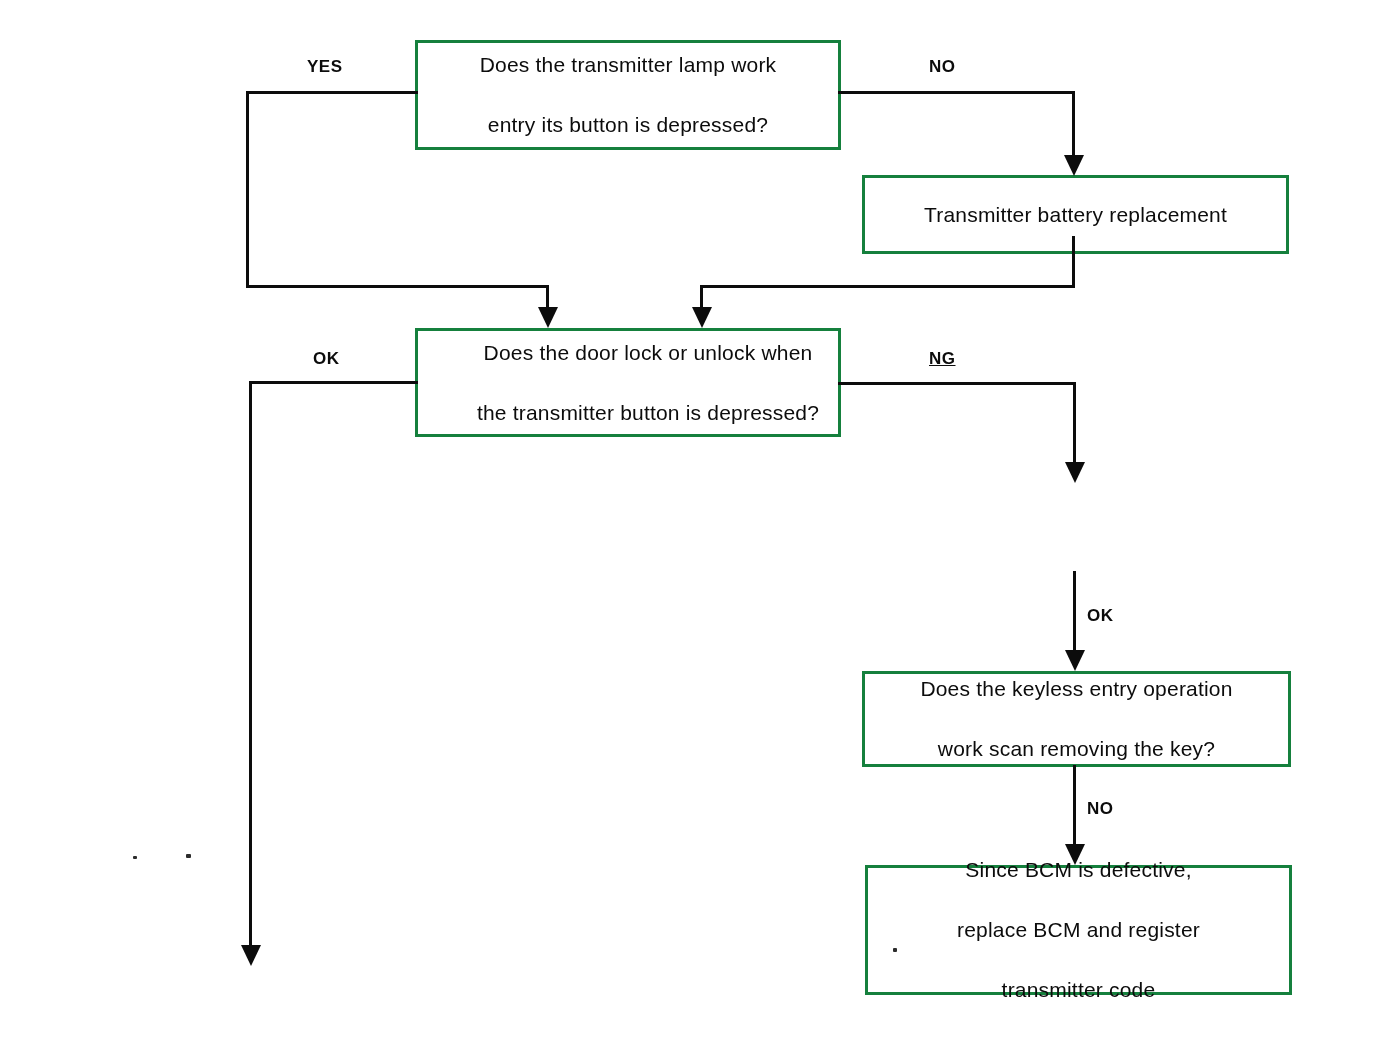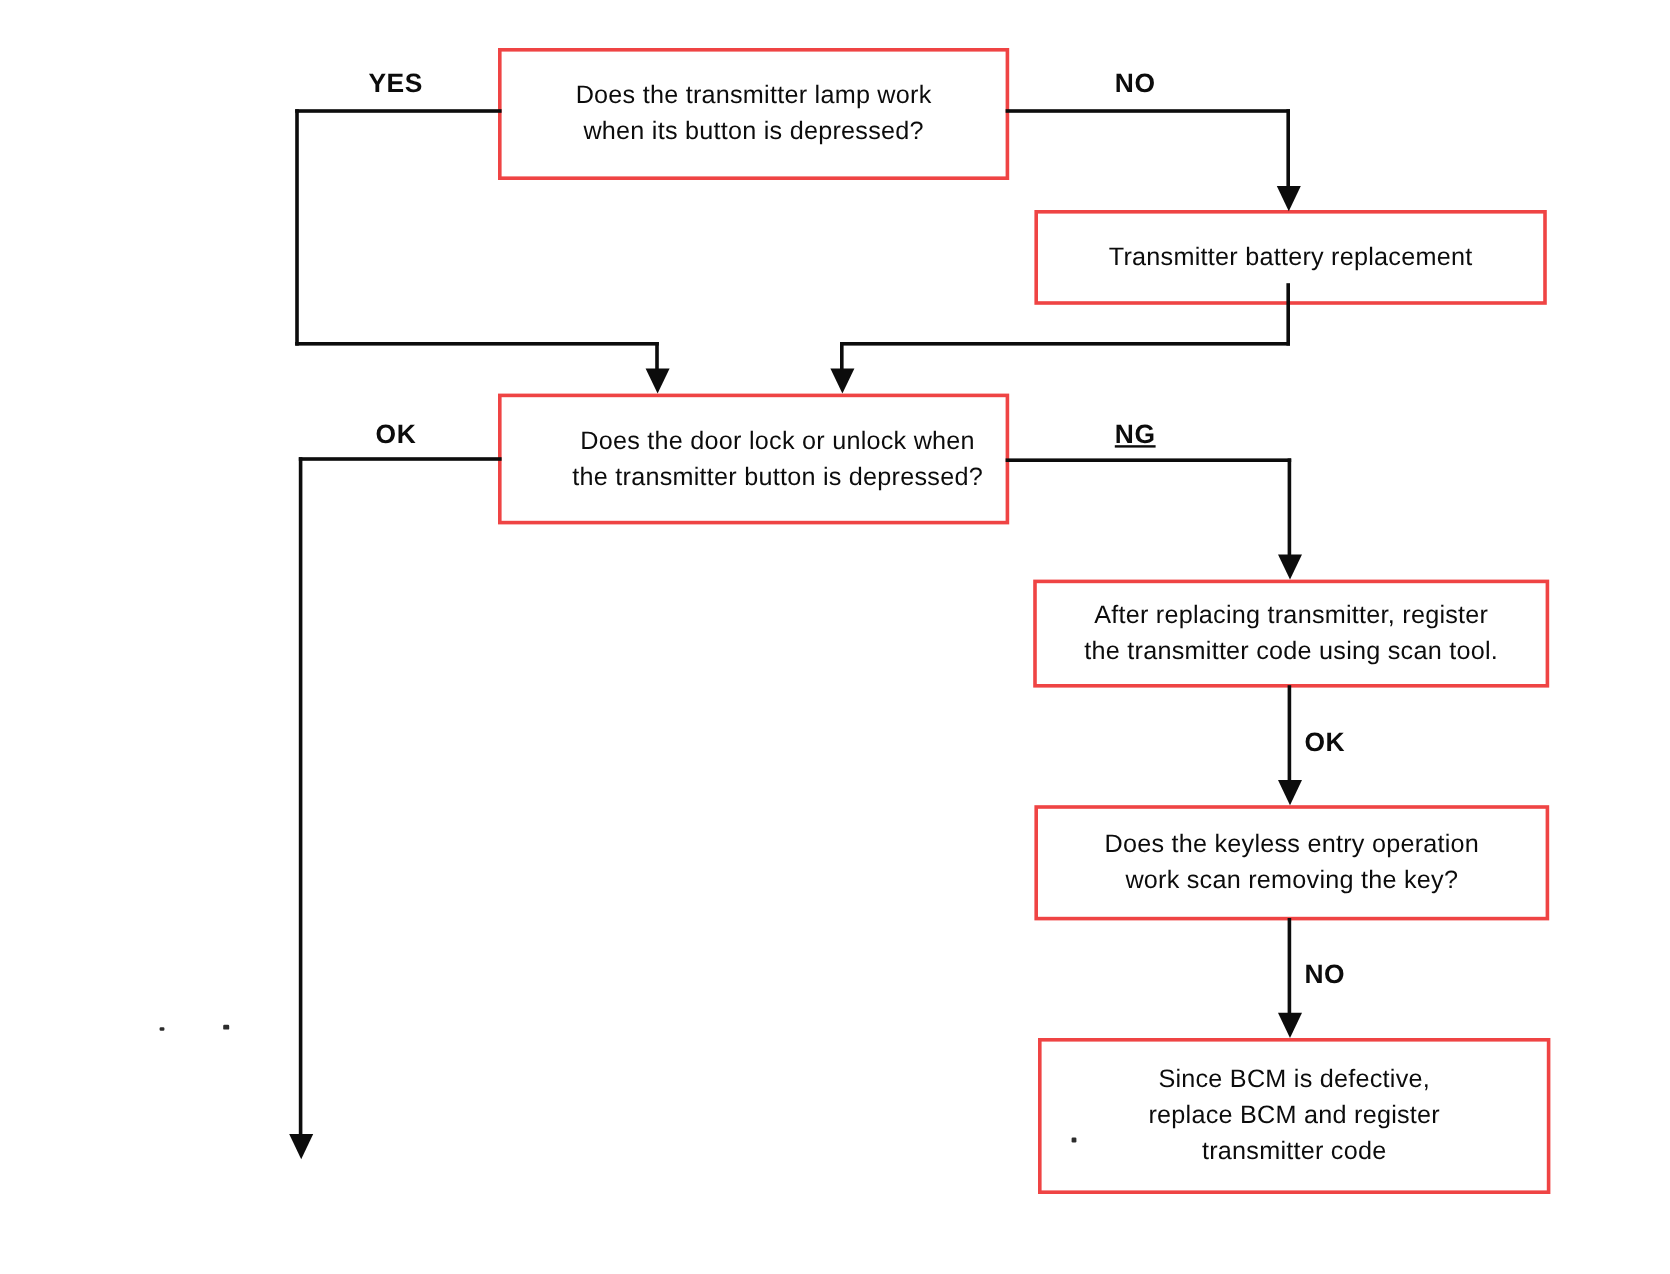--- a/index.html
+++ b/index.html
@@ -13,30 +13,31 @@
     height: 1062px;
     background: #ffffff;
     font-family: "Liberation Sans", sans-serif;
     color: #0c0c0c;
     overflow: hidden;
   }
   
   .node {
     position: absolute;
     box-sizing: border-box;
-    border: 3px solid #ef4444;
+    border: 3px solid #15803d;
     background: #ffffff;
     display: flex;
     flex-direction: column;
     justify-content: center;
     align-items: center;
     text-align: center;
     font-size: 21px;
     line-height: 30px;
     letter-spacing: 0.2px;
+    gap: 30px;
   }
   .node span { display: block; white-space: nowrap; }
 
   #n-lamp     { left: 415px; top: 40px;  width: 426px; height: 110px; }
   #n-battery  { left: 862px; top: 175px; width: 427px; height: 79px;  }
   #n-door     { left: 415px; top: 328px; width: 426px; height: 109px; padding-left: 40px; }
   #n-register { left: 861px; top: 483px; width: 430px; height: 90px;  }
   #n-keyless  { left: 862px; top: 671px; width: 429px; height: 96px;  }
   #n-bcm      { left: 865px; top: 865px; width: 427px; height: 130px; }
   #n-normal   { left: 46px;  top: 966px; width: 427px; height: 62px;  }
@@ -72,21 +73,21 @@
   .a-no     { left: 1064px; top: 155px; }
   .a-ng     { left: 1065px; top: 462px; }
   .a-reg    { left: 1065px; top: 650px; }
   .a-key    { left: 1065px; top: 844px; }
   .a-ok     { left: 241px;  top: 945px; }
 
   
   .lbl {
     position: absolute;
     font-weight: 700;
-    font-size: 22px;
+    font-size: 17px;
     letter-spacing: 0.5px;
     white-space: nowrap;
   }
   .lb-yes    { left: 307px;  top: 57px; }
   .lb-no-top { left: 929px;  top: 57px; }
   .lb-ok-door{ left: 313px;  top: 349px; }
   .lb-ng-door{ left: 929px;  top: 349px; text-decoration: underline; }
   .lb-ok-reg { left: 1087px; top: 606px; }
   .lb-no-key { left: 1087px; top: 799px; }
 
@@ -96,36 +97,32 @@
   .dot2 { left: 186px; top: 854px; width: 5px; height: 4px; }
   .dot3 { left: 893px; top: 948px; width: 4px; height: 4px; }
 </style>
 </head>
 <body>
 
 <div class="stage">
 
   <div class="node" id="n-lamp">
     <span>Does the transmitter lamp work</span>
-    <span>when its button is depressed?</span>
+    <span>entry its button is depressed?</span>
   </div>
 
   <div class="node" id="n-battery">
     <span>Transmitter battery replacement</span>
   </div>
 
   <div class="node" id="n-door">
     <span>Does the door lock or unlock when</span>
     <span>the transmitter button is depressed?</span>
   </div>
 
-  <div class="node" id="n-register">
-    <span>After replacing transmitter, register</span>
-    <span>the transmitter code using scan tool.</span>
-  </div>
 
   <div class="node" id="n-keyless">
     <span>Does the keyless entry operation</span>
     <span>work scan removing the key?</span>
   </div>
 
   <div class="node" id="n-bcm">
     <span>Since BCM is defective,</span>
     <span>replace BCM and register</span>
     <span>transmitter code</span>

